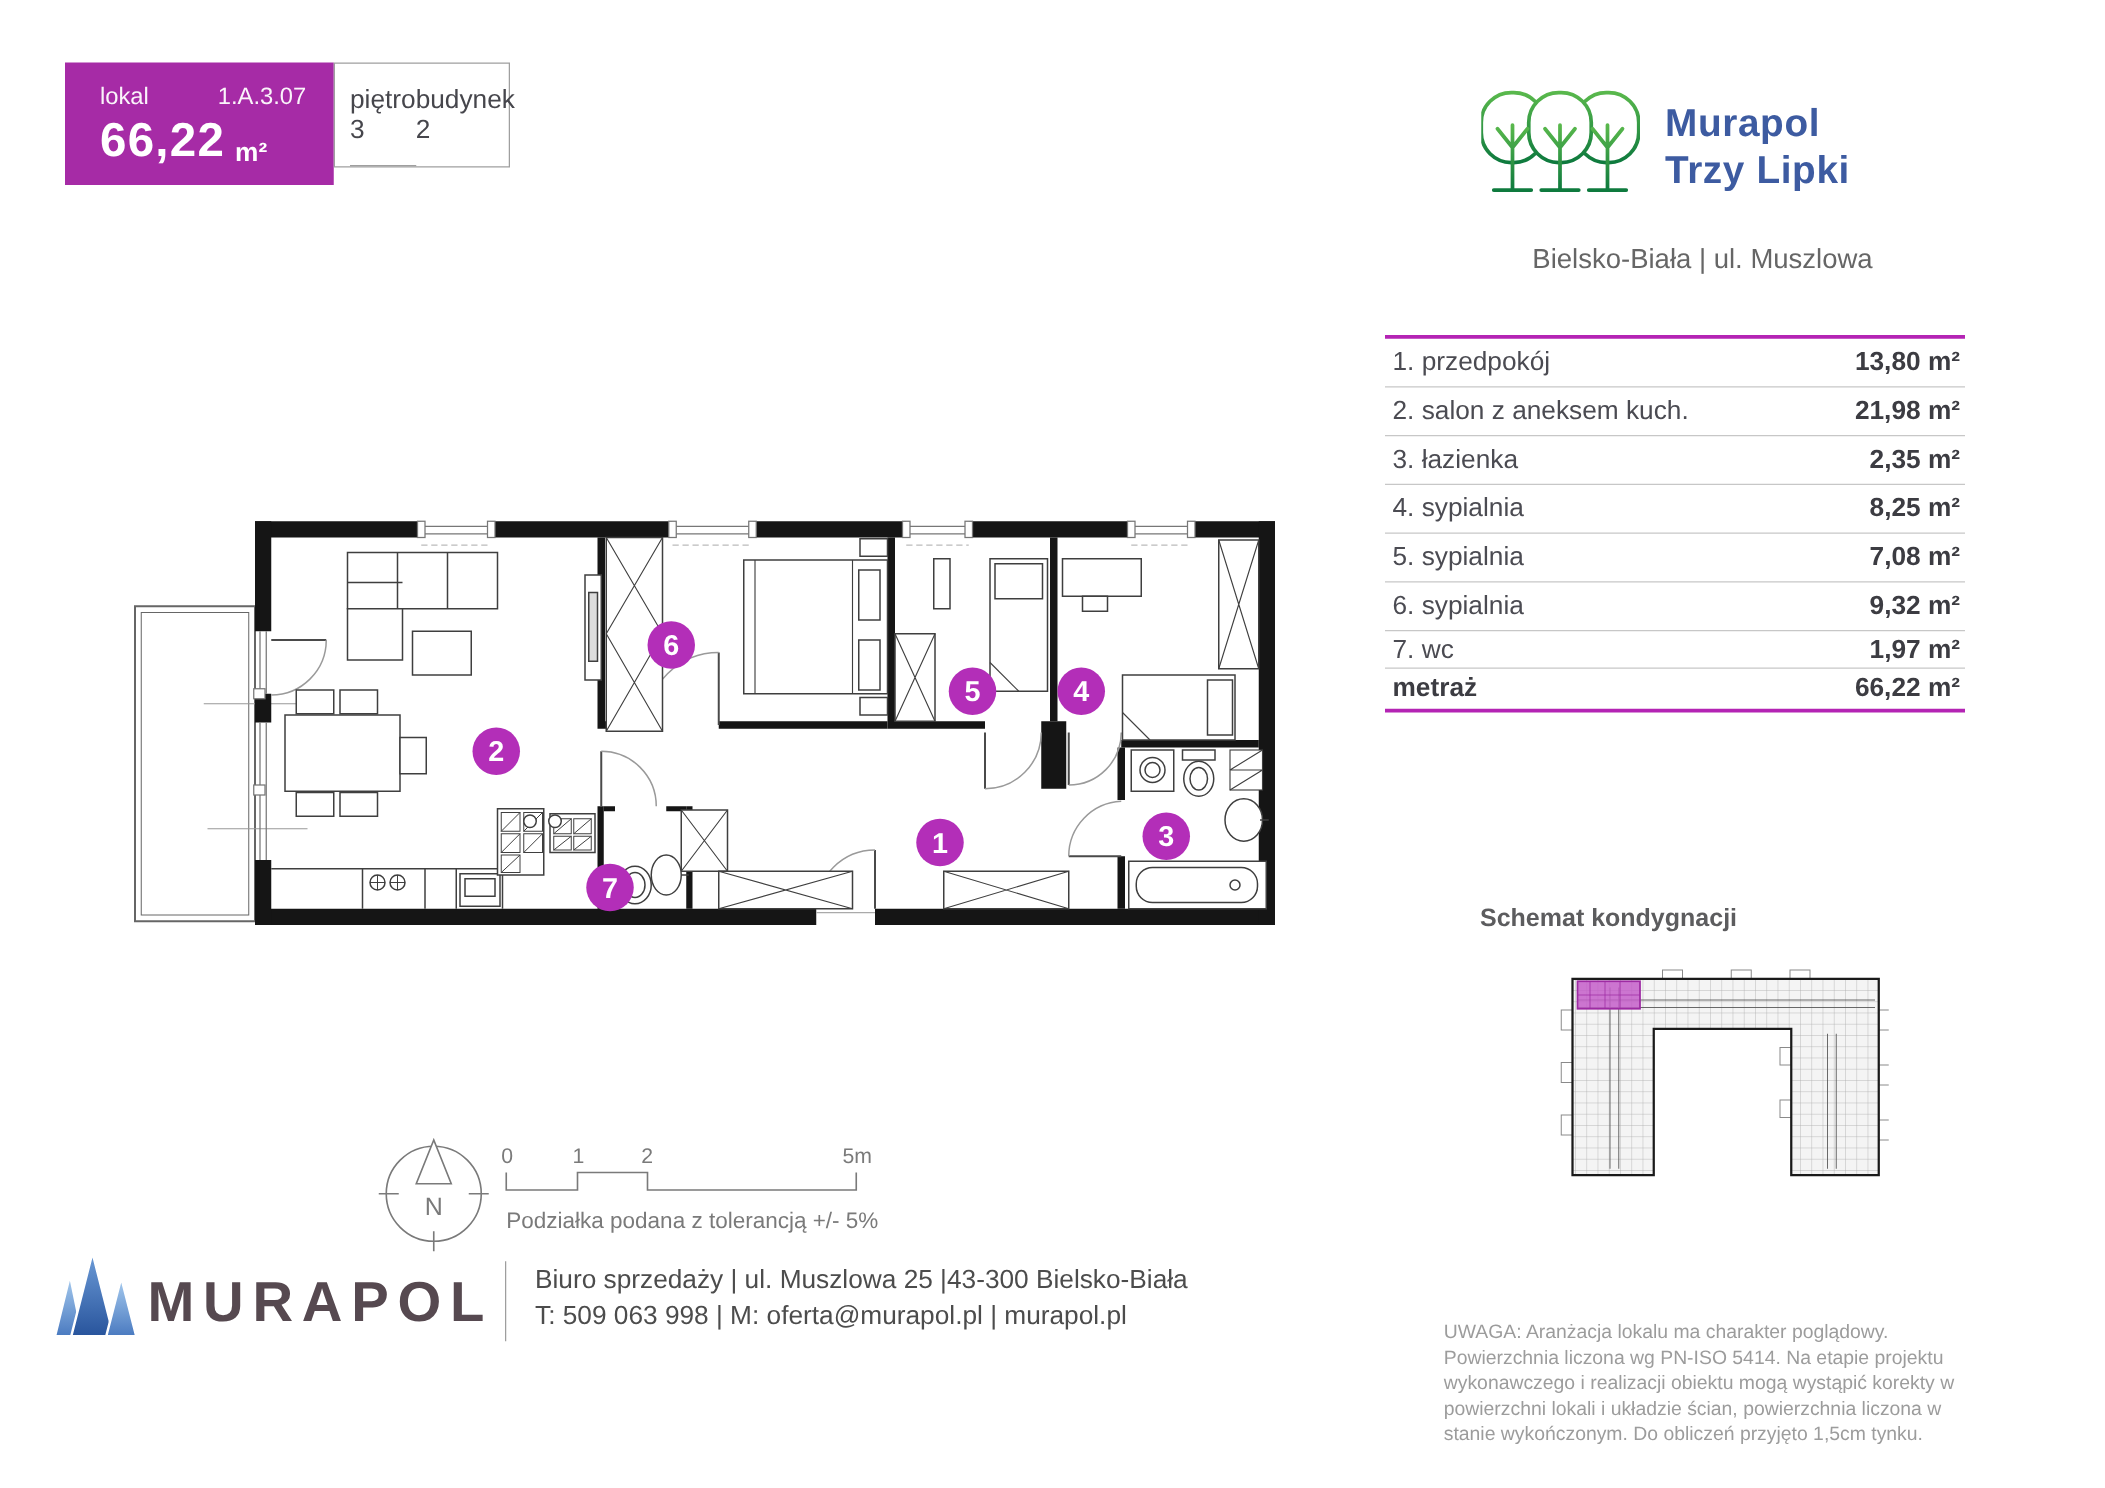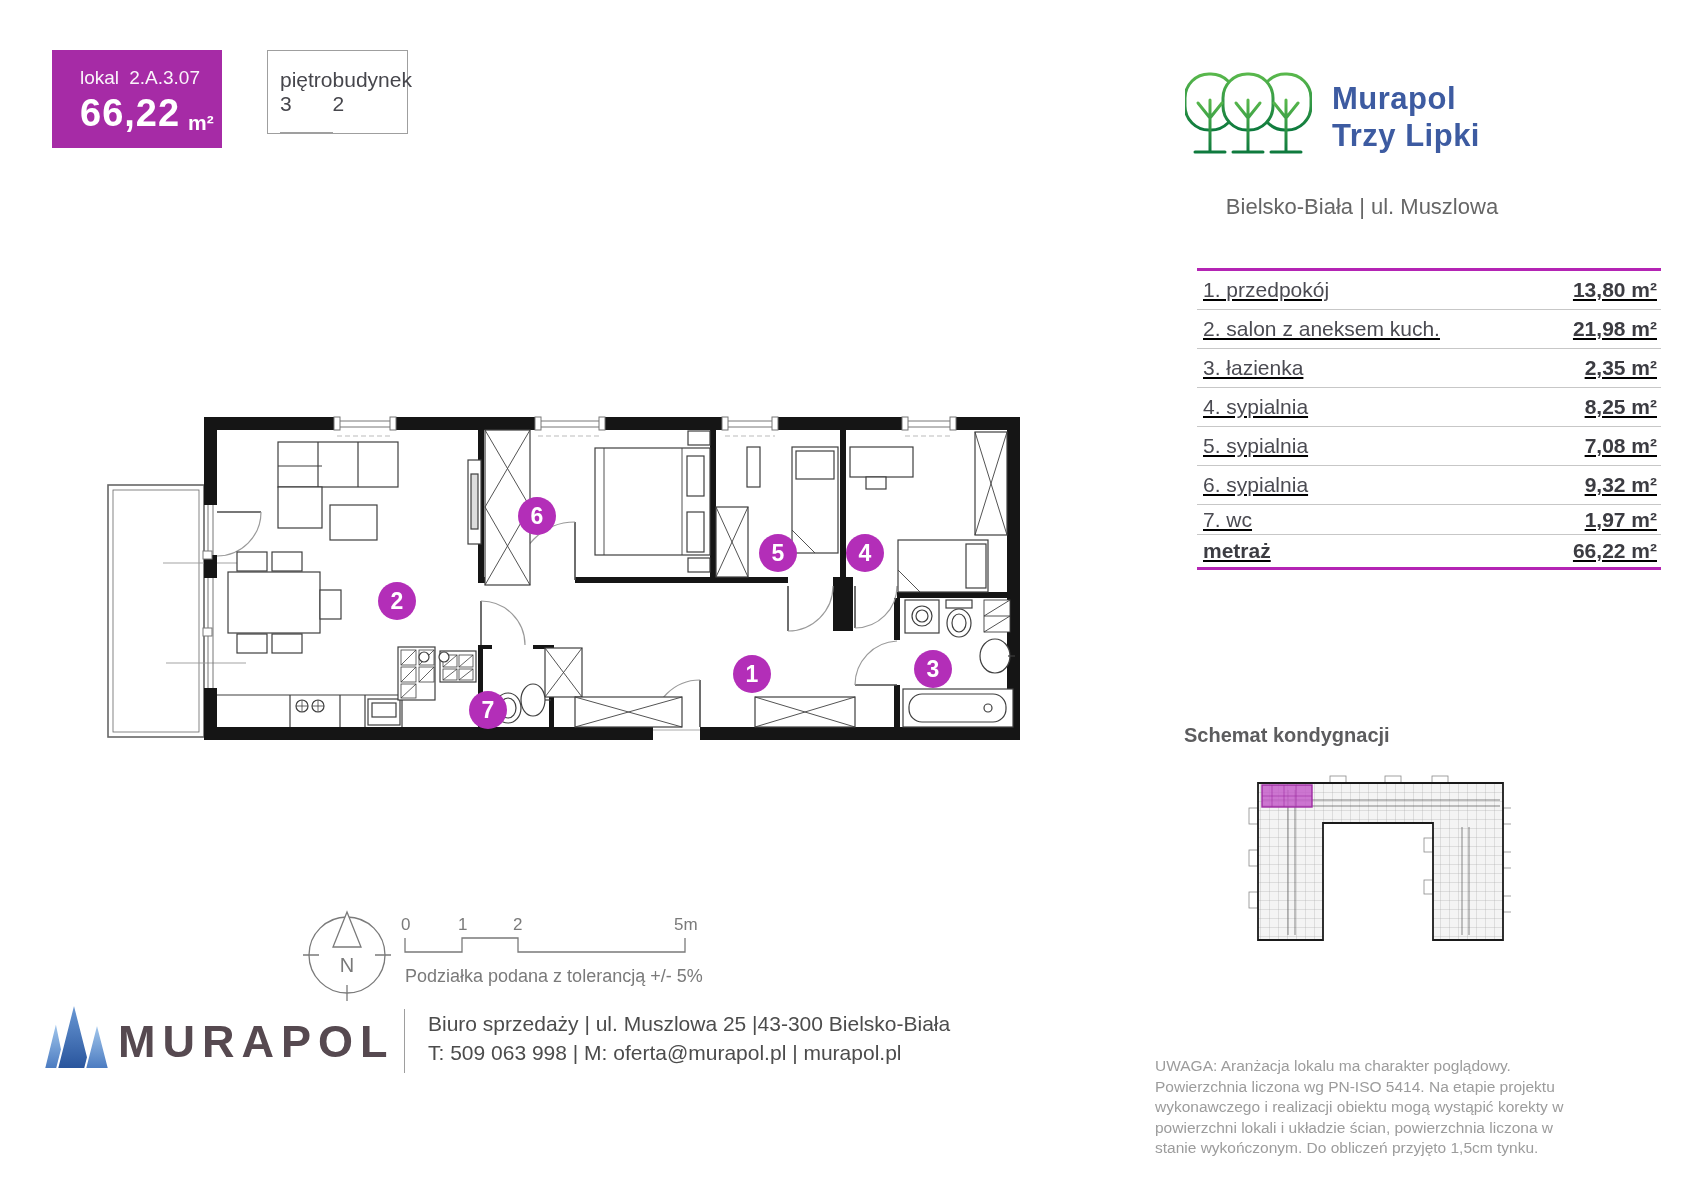--- a/index.html
+++ b/index.html
@@ -6,41 +6,41 @@
     --accent:#a62ba6; --line:#b424b4; --circle:#b32eb8;
     --logo-blue:#3d5ba1; --ink:#46464c; --wall:#151515;
   }
   *{margin:0;padding:0;box-sizing:border-box;}
   html,body{width:1684px;height:1190px;background:#fff;overflow:hidden;
     font-family:"Liberation Sans", sans-serif;}
   .abs{position:absolute;}
   #page{position:relative;width:1684px;height:1190px;background:#fff;}
 
   
-  .badge{left:52px;top:50px;width:170px;height:98px;background:var(--accent);
+  .badge{left:52px;top:50px;width:215px;height:98px;background:var(--accent);
     color:#fff;display:flex;flex-direction:column;justify-content:center;
     padding:4px 22px 0 28px;}
   .badge-line1{display:flex;justify-content:space-between;font-size:19px;opacity:.95;}
   .badge-line2{margin-top:3px;display:flex;align-items:flex-end;gap:8px;}
   .badge-area{font-size:38px;font-weight:700;letter-spacing:1px;}
   .badge-unit{font-size:21px;font-weight:700;}
   .badge-info{left:267px;top:50px;width:141px;height:84px;border:1px solid #9f9f9f;
     display:flex;flex-direction:row;padding-left:12px;}
   .badge-cell{flex:1;display:flex;align-items:center;justify-content:center;
     font-size:21px;color:var(--ink);}
   .badge-cell:first-child{border-bottom:1px solid #9f9f9f;}
 
   
   .trees{left:1185px;top:70px;}
   .wordmark{left:1332px;top:80px;font-size:31px;line-height:37px;font-weight:700;
     color:var(--logo-blue);letter-spacing:.5px;}
   .location{left:1212px;top:194px;width:300px;text-align:center;font-size:22px;color:#666;}
 
   
-  .area-table{left:1197px;top:268px;width:464px;border-top:3px solid var(--line);text-decoration:underline;}
+  .area-table{left:1108px;top:268px;width:464px;border-top:3px solid var(--line);}
   .trow{height:39px;display:flex;justify-content:space-between;align-items:center;
     border-bottom:1px solid #c7c7c7;padding:0 4px 0 6px;}
   .trow.short{height:30px;}
   .trow.total{height:35px;border-bottom:3px solid var(--line);}
   .tlabel{font-size:21px;color:#4b4b52;}
   .tval{font-size:21px;font-weight:700;color:#3c3c42;}
   .trow.total .tlabel{font-weight:700;color:#3c3c42;}
 
   
   .schemat-title{left:1184px;top:724px;font-size:20px;font-weight:700;color:#5c5c5e;}
@@ -54,21 +54,21 @@
   svg text{font-family:"Liberation Sans", sans-serif;}
 </style>
 </head>
 <body>
 
 <div id="page">
 
   <div class="abs badge">
     <div class="badge-line1">
       <span>lokal</span>
-      <span>2.A.3.07</span>
+      <span>1.A.3.07</span>
     </div>
     <div class="badge-line2">
       <span class="badge-area">66,22</span>
       <span class="badge-unit">m²</span>
     </div>
   </div>
   <div class="abs badge-info">
     <div class="badge-cell">piętro 3</div>
     <div class="badge-cell">budynek 2</div>
   </div>

